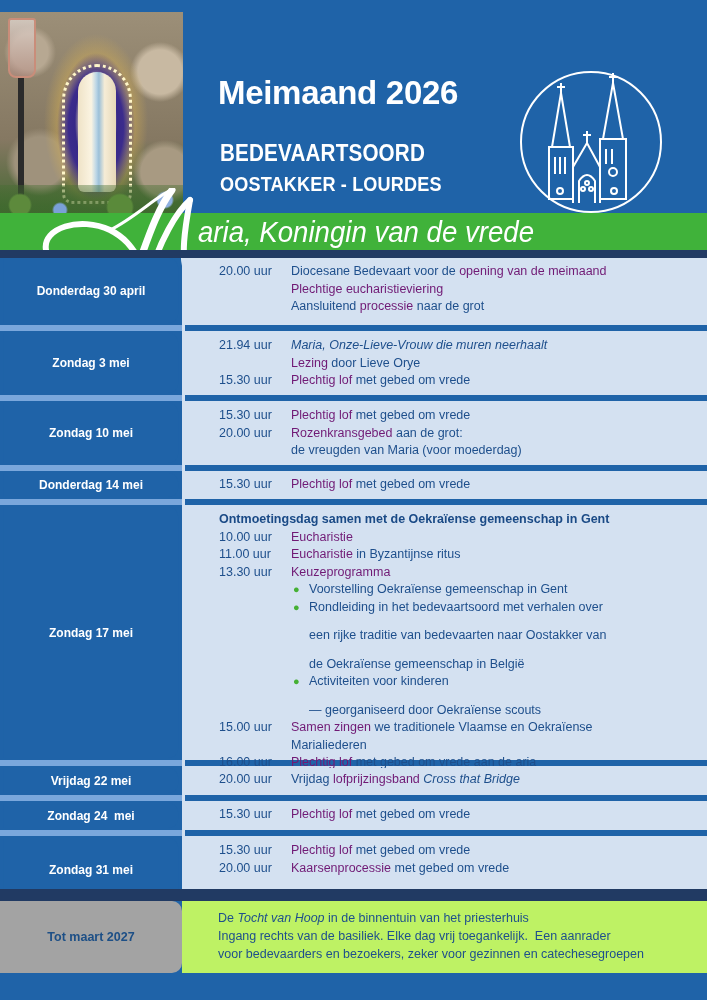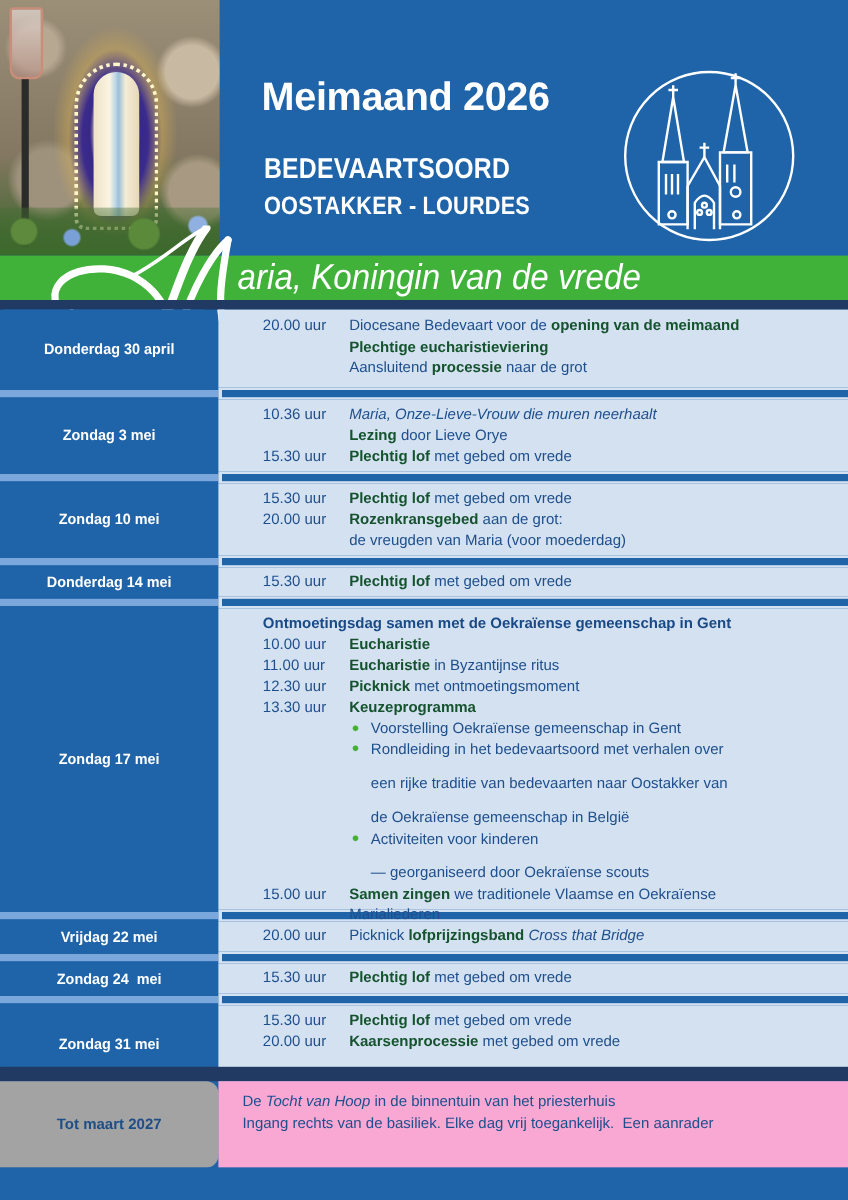--- a/index.html
+++ b/index.html
@@ -2,21 +2,21 @@
 <html><head>
 <meta charset="utf-8">
 <style>
   * { box-sizing: border-box; margin: 0; padding: 0; }
   html, body { width: 707px; height: 1000px; overflow: hidden; }
   body {
     background: #1f63a8;
     font-family: "Liberation Sans", sans-serif;
     position: relative;
   }
-  .header { position: absolute; left: 0; top: 0; width: 707px; height: 213px; background: #1f63a8; }
+  .header { position: absolute; left: 0; top: 12px; width: 707px; height: 213px; background: #1f63a8; }
   .photo {
     position: absolute; left: 0; top: 0; width: 183px; height: 213px; overflow: hidden;
     background:
       radial-gradient(ellipse 28px 70px at 96px 110px, #f3ead2 0%, #e6d9b8 55%, transparent 75%),
       radial-gradient(ellipse 50px 95px at 96px 115px, #2a1f7a 0%, #3b2b8c 55%, transparent 78%),
       radial-gradient(ellipse 65px 110px at 96px 110px, rgba(255,230,140,0.85) 0%, rgba(220,180,80,0.4) 60%, transparent 80%),
       radial-gradient(circle at 30px 40px, #b7a892 0 18px, transparent 26px),
       radial-gradient(circle at 160px 60px, #c8b9a2 0 22px, transparent 30px),
       radial-gradient(circle at 40px 150px, #9f927c 0 25px, transparent 34px),
       radial-gradient(circle at 165px 160px, #a89a82 0 24px, transparent 32px),
@@ -82,37 +82,37 @@
     font-size: 12.5px; padding: 5px 0 5px 37px; line-height: 17.5px;
   }
   .sep { height: 10px; display: flex; }
   .sep .l { width: 182px; background: #7aa7dc; margin-top: 2px; height: 6px; }
   .sep .gap { width: 3px; background: #d4e1f1; }
   .sep .r { flex: 1; background: #d4e1f1; display: flex; align-items: center; }
   .sep .r::before { content: ""; display: block; width: 100%; height: 6px; background: #1f63a8; }
 
   .line { display: flex; white-space: nowrap; }
   .time { width: 72px; flex: 0 0 72px; }
-  .txt b { font-weight: bold; color: #14532d; }
+  .txt b { font-weight: normal; color: #701a75; }
   .heading { font-weight: bold; color: #1a4a86; }
   .bullet { display: flex; padding-left: 72px; }
   .bullet .dot { width: 18px; flex: 0 0 18px; color: #45b034; font-size: 11px; line-height: 17.5px; padding-left: 2px; }
   .indent { padding-left: 90px; margin-top: 11px; }
   .indent2 { padding-left: 72px; }
 
   .bottom-navy { position: absolute; left: 0; top: 889px; width: 707px; height: 12px; background: #213a63; }
   .final { position: absolute; left: 0; top: 901px; width: 707px; height: 72px; display: flex; }
   .final .date {
     width: 182px; flex: 0 0 182px; background: #a3a3a3; color: #1d4f86;
     font-weight: bold; font-size: 12.5px; display: flex; align-items: center; justify-content: center;
     border-radius: 0 10px 10px 0;
   }
   .final .content {
-    flex: 1; background: #f9a8d4; color: #1e4f8c; font-size: 12.5px;
-    line-height: 18px; padding: 8px 0 0 20px; white-space: nowrap;
+    flex: 1; background: #bef264; color: #1e4f8c; font-size: 12.5px;
+    line-height: 18px; padding: 8px 0 0 36px; white-space: nowrap;
   }
   .footer { position: absolute; left: 0; top: 973px; width: 707px; height: 27px; background: #1f63a8; }
 </style>
 </head>
 <body>
 
 <div class="header">
   <div class="photo">
     <div class="lantern"></div>
     <div class="pole"></div>
@@ -190,21 +190,21 @@
   <div class="sep">
       <div class="l"></div>
       <div class="gap"></div>
       <div class="r"></div>
     </div>
 
   <div class="row" style="height:60px;">
     <div class="date">Zondag 3 mei</div>
     <div class="content" style="padding-top:4px;">
       <div class="line">
-          <span class="time">10.36 uur</span>
+          <span class="time">21.94 uur</span>
           <span class="txt"><i>Maria, Onze-Lieve-Vrouw die muren neerhaalt</i></span>
         </div>
       <div class="line">
           <span class="time"></span>
           <span class="txt"><b>Lezing</b><span> door Lieve Orye</span></span>
         </div>
       <div class="line">
           <span class="time">15.30 uur</span>
           <span class="txt"><b>Plechtig lof</b><span> met gebed om vrede</span></span>
         </div>
@@ -258,24 +258,20 @@
     <div class="date">Zondag 17 mei</div>
     <div class="content" style="padding-top:4px;">
       <div class="line heading">Ontmoetingsdag samen met de Oekraïense gemeenschap in Gent</div>
       <div class="line">
           <span class="time">10.00 uur</span>
           <span class="txt"><b>Eucharistie</b></span>
         </div>
       <div class="line">
           <span class="time">11.00 uur</span>
           <span class="txt"><b>Eucharistie</b><span> in Byzantijnse ritus</span></span>
-        </div>
-      <div class="line">
-          <span class="time">12.30 uur</span>
-          <span class="txt"><b>Picknick</b><span> met ontmoetingsmoment</span></span>
         </div>
       <div class="line">
           <span class="time">13.30 uur</span>
           <span class="txt"><b>Keuzeprogramma</b></span>
         </div>
       <div class="bullet">
           <span class="dot">●</span>
           <span>Voorstelling Oekraïense gemeenschap in Gent</span>
         </div>
       <div class="bullet">
@@ -304,21 +300,21 @@
       <div class="l"></div>
       <div class="gap"></div>
       <div class="r"></div>
     </div>
 
   <div class="row" style="height:25px;">
     <div class="date">Vrijdag 22 mei</div>
     <div class="content" style="padding-top:3px;">
       <div class="line">
           <span class="time">20.00 uur</span>
-          <span class="txt"><span>Picknick </span><b>lofprijzingsband</b><span> </span><i>Cross that Bridge</i></span>
+          <span class="txt"><span>Vrijdag </span><b>lofprijzingsband</b><span> </span><i>Cross that Bridge</i></span>
         </div>
     </div>
   </div>
   <div class="sep">
       <div class="l"></div>
       <div class="gap"></div>
       <div class="r"></div>
     </div>
 
   <div class="row" style="height:25px;">
@@ -354,16 +350,17 @@
   </div>
 </div>
 
 <div class="bottom-navy"></div>
 
 <div class="final">
   <div class="date">Tot maart 2027</div>
   <div class="content">
     <div><span>De </span><i>Tocht van Hoop</i><span> in de binnentuin van het priesterhuis</span></div>
     <div style="white-space:pre;">Ingang rechts van de basiliek. Elke dag vrij toegankelijk.  Een aanrader</div>
+    <div>voor bedevaarders en bezoekers, zeker voor gezinnen en catechesegroepen</div>
   </div>
 </div>
 
 <div class="footer"></div>
 
 </body></html>

